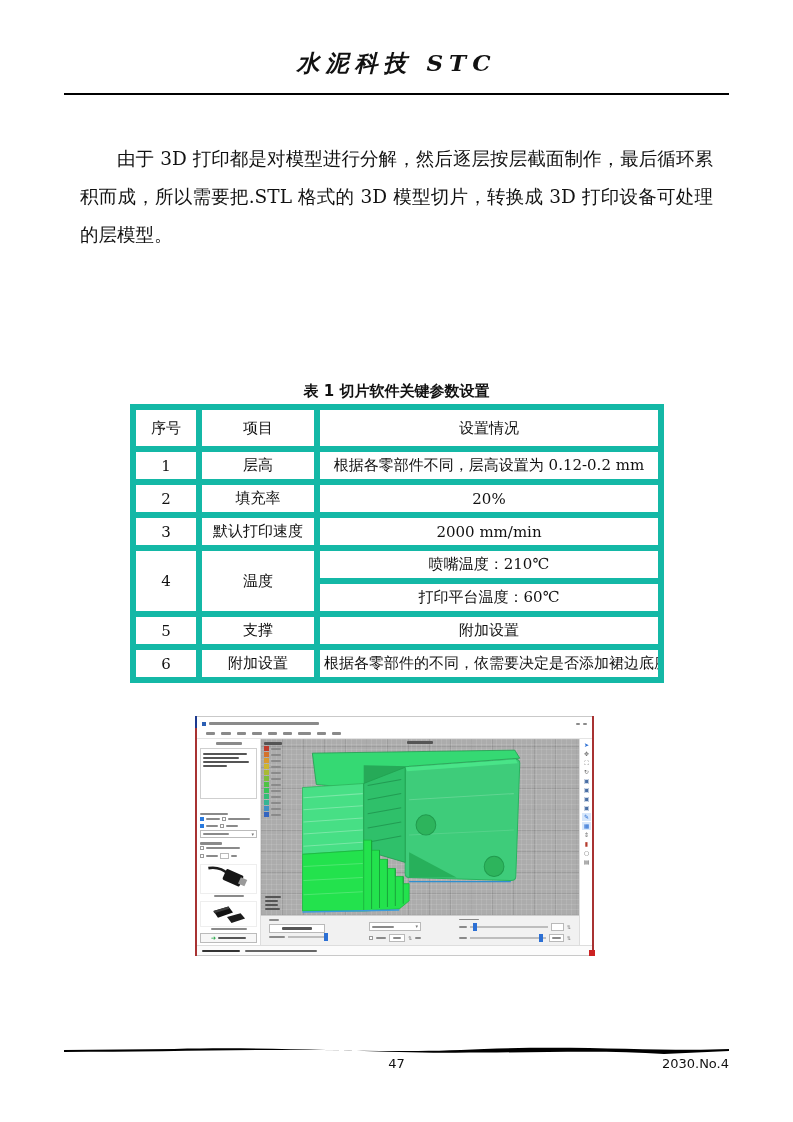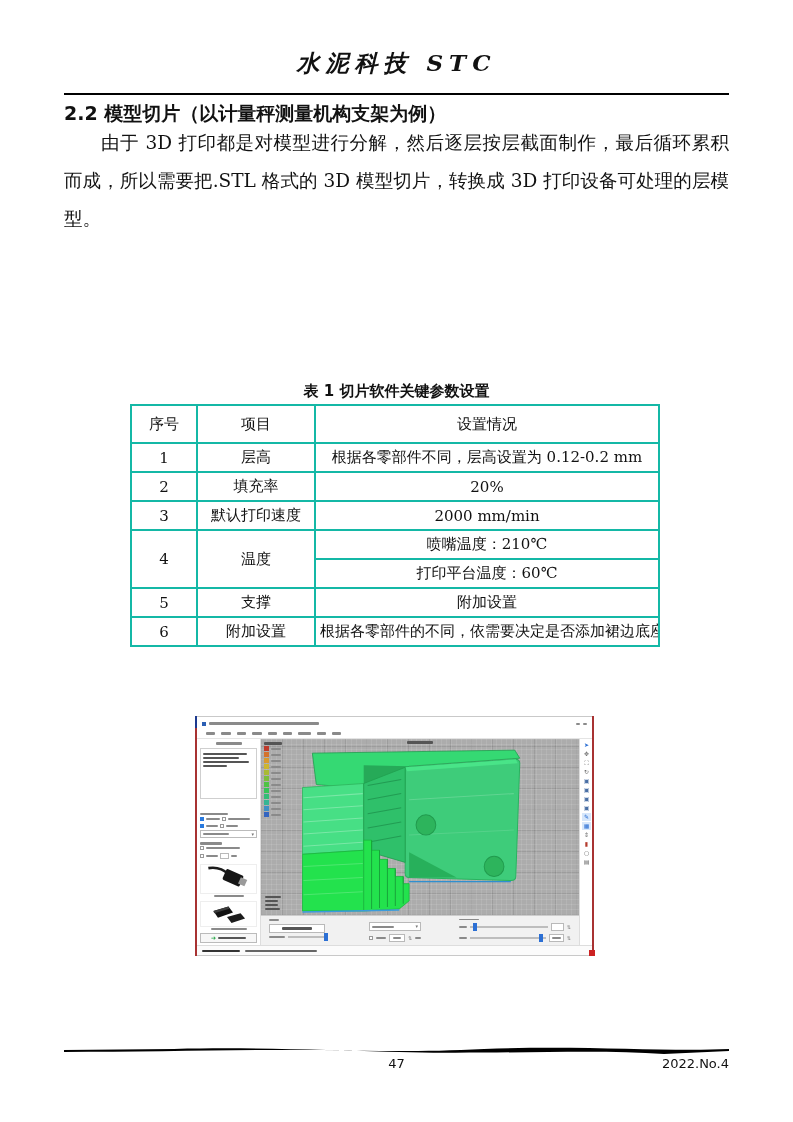--- a/index.html
+++ b/index.html
@@ -8,32 +8,32 @@
   .abs{position:absolute;}
 
   
   .journal{left:0;top:48px;width:793px;text-align:center;font-style:italic;font-weight:bold;
            font-size:23px;letter-spacing:6px;}
   .rule-top{left:64px;top:93px;width:665px;height:2px;background:#000;}
   .h2{left:64px;top:101px;width:665px;font-family:"DejaVu Sans","Liberation Sans",sans-serif;
       font-weight:bold;font-size:19px;}
   .para{left:64px;width:665px;font-size:18.5px;line-height:38px;text-align:justify;
         text-justify:inter-character;}
-  .para p{margin:0;text-indent:2em;}
+  .para p{margin:16px;text-indent:2em;}
   .p1{top:124px;}
   .p2{top:198px;line-height:37.5px;}
   .p3{top:640px;}
 
   
   .tbl-caption{left:64px;top:382px;width:665px;text-align:center;font-size:15px;font-weight:600;
                font-family:"DejaVu Sans","Liberation Sans",sans-serif;}
   table.params{position:absolute;left:130px;top:404px;width:528px;border-collapse:collapse;
                font-size:15px;text-align:center;table-layout:fixed;}
   table.params{border:2px solid #000;}
-  table.params td,table.params th{border:2px solid #14b8a6;font-weight:normal;padding:0 4px;
+  table.params td,table.params th{border:6px solid #14b8a6;font-weight:normal;padding:0 4px;
                height:27px;overflow:hidden;white-space:nowrap;}
   table.params tr.hd th{height:36px;}
   col.c1{width:66px;} col.c2{width:118px;} col.c3{width:344px;}
 
   
   .fig{left:196px;top:716px;width:398px;height:240px;background:#fff;border:1px solid #c9c9c9;
        box-sizing:border-box;display:flex;flex-direction:column;font-size:0;}
   .fig-redL{left:195px;top:728px;width:2px;height:228px;background:#a83232;}
   .fig-blueT{left:195px;top:716px;width:2px;height:12px;background:#1d3a8f;}
   .fig-redR{left:592px;top:716px;width:2px;height:240px;background:#a83232;}
@@ -108,21 +108,20 @@
            font-family:"DejaVu Sans","Liberation Sans",sans-serif;}
 </style>
 </head>
 <body>
 
 <div id="page">
 
   <div class="abs journal">水泥科技 STC</div>
   <div class="abs rule-top"></div>
 
-  <div class="abs h2">2.2 模型切片（以计量秤测量机构支架为例）</div>
 
   <div class="abs para p1">
       <p>由于 3D 打印都是对模型进行分解，然后逐层按层截面制作，最后循环累积而成，所以需要把.STL 格式的 3D 模型切片，转换成 3D 打印设备可处理的层模型。</p>
     </div>
 
   <div class="abs tbl-caption">表 1 切片软件关键参数设置</div>
 
   <table class="params">
     <colgroup>
         <col class="c1">
@@ -459,15 +458,15 @@
   <div class="abs fig-redL"></div>
   <div class="abs fig-redR"></div>
   <div class="abs fig-redDot"></div>
 
 
 
   <svg class="abs f-rule" viewBox="0 0 665 12" preserveAspectRatio="none">
     <path d="M0,5 L110,4 C230,1 300,10 420,4 C520,0 600,7 665,4 L665,6 L600,9 C520,3 420,11 300,6 C230,3 110,7 0,7 Z" fill="#000"></path>
   </svg>
   <div class="abs f-page">47</div>
-  <div class="abs f-issue">2022.No.4</div>
+  <div class="abs f-issue">2030.No.4</div>
 
 </div>
 
 </body></html>

